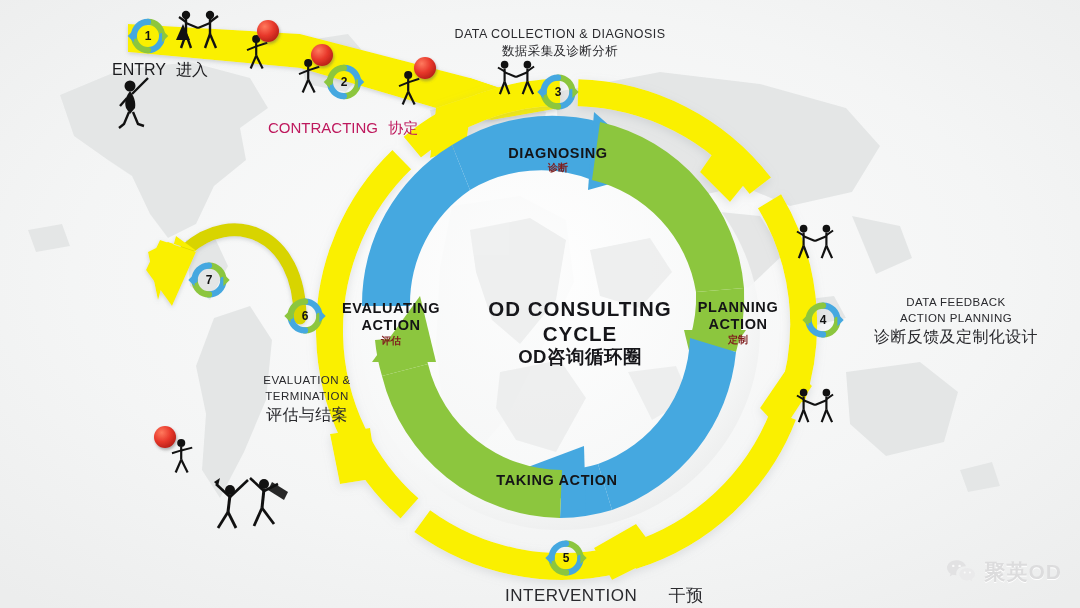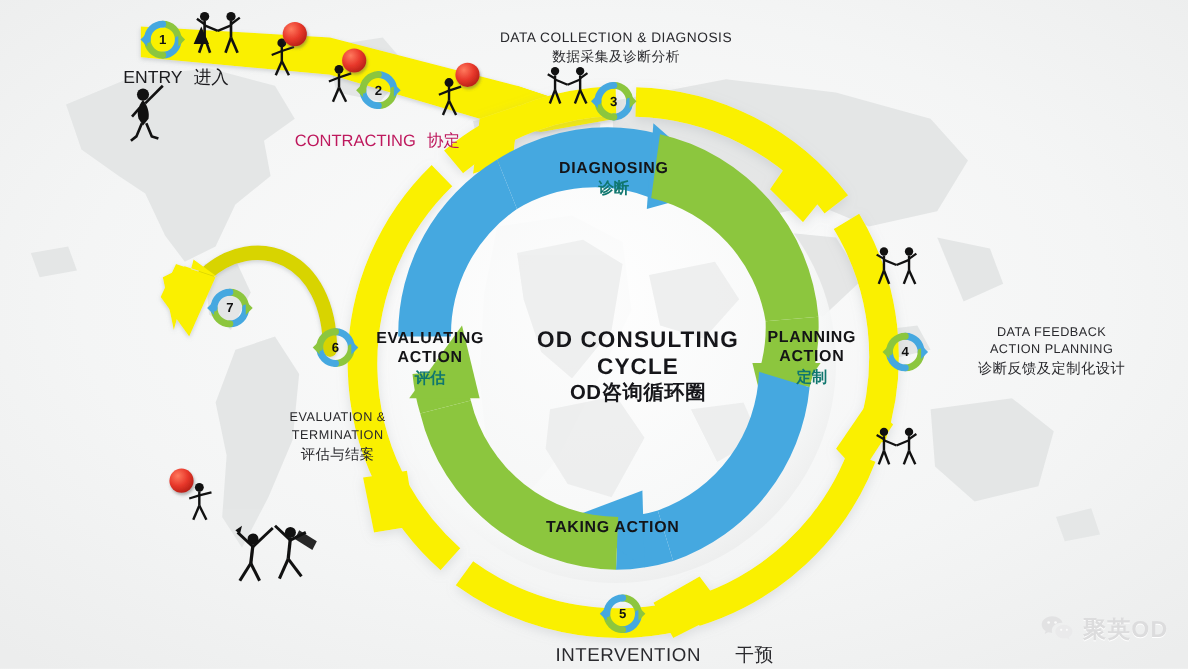--- a/index.html
+++ b/index.html
@@ -16,25 +16,25 @@
   .ttl-cn{font-weight:bold;color:#16161a;}
   .center-block{
     position:absolute;left:455px;top:296px;width:250px;text-align:center;
     line-height:1.22;
   }
   .center-block .ttl-en{font-size:20.5px;letter-spacing:1px;text-align:center;}
   .center-block .ttl-cn{font-size:18.5px;letter-spacing:.5px;}
 
   .seg-lab{position:absolute;text-align:center;line-height:1.2;}
   .seg-lab .en{font-weight:bold;font-size:14.5px;letter-spacing:.6px;color:#141417;}
-  .seg-lab .cn{font-weight:bold;font-size:14px;color:#0f766e;}
+  .seg-lab .cn{font-weight:bold;font-size:10px;color:#7f1d1d;}
 
   .out-lab{position:absolute;text-align:center;line-height:1.35;color:#2a2a2e;}
   .out-lab .en{font-size:11.5px;letter-spacing:.45px;}
-  .out-lab .cn{font-size:13px;letter-spacing:.4px;}
+  .out-lab .cn{font-size:16px;letter-spacing:.4px;}
   .num{
     position:absolute;font-weight:bold;color:#111;
     font-size:12px;text-align:center;width:20px;
   }
   .wm{
     position:absolute;right:18px;bottom:22px;
     display:flex;align-items:center;gap:9px;
     color:#dcdcdd;font-size:21px;font-weight:bold;letter-spacing:1px;
     text-shadow:0 1px 0 #fff;
   }

